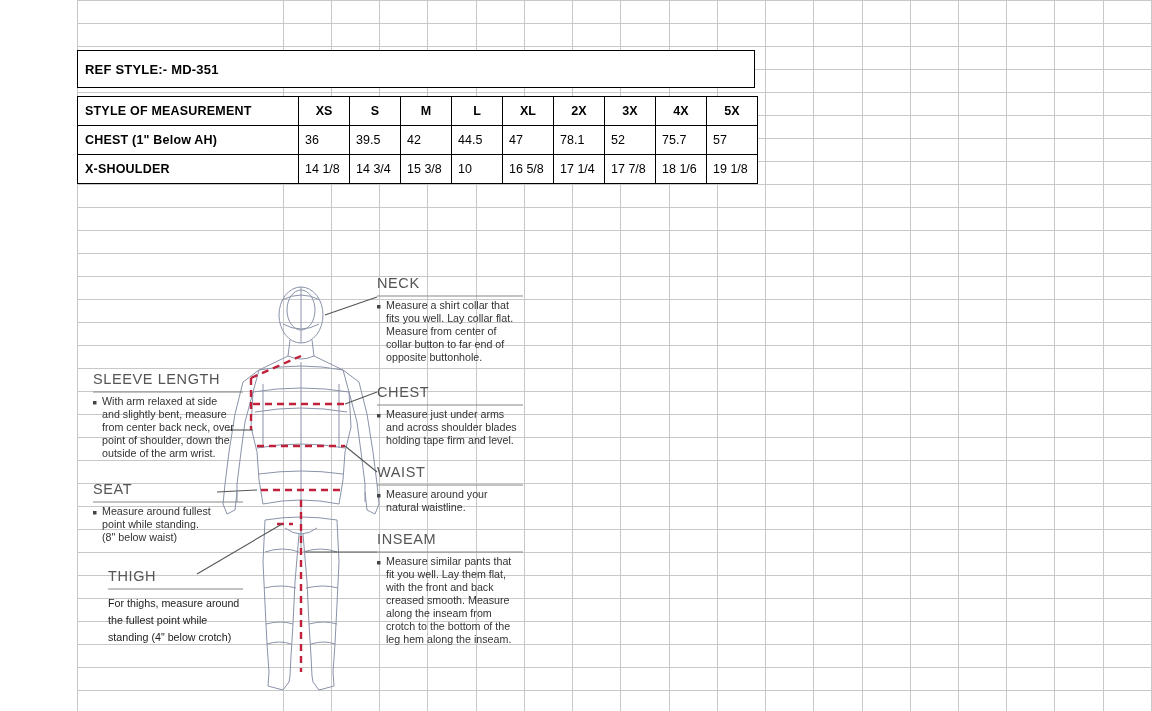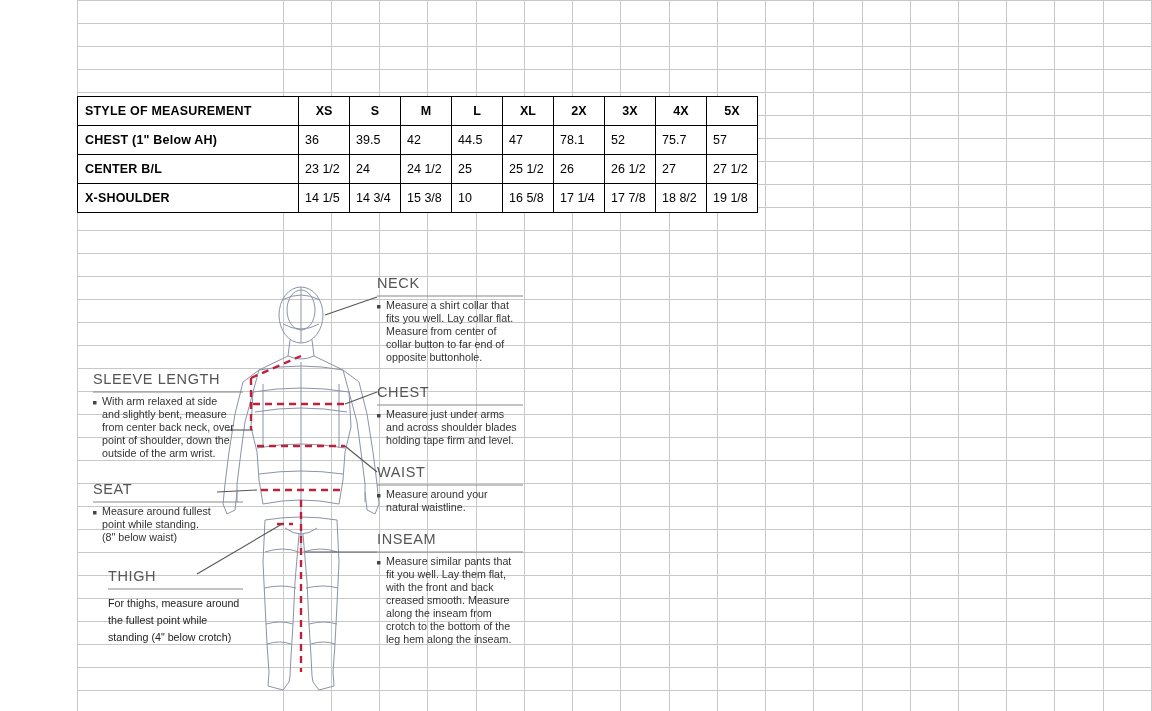--- a/index.html
+++ b/index.html
@@ -772,20 +772,23 @@
           <td style="width: 51px;"></td>
           <td style="width: 51px;"></td>
           <td style="width: 51px;"></td>
           <td style="width: 51px;"></td>
           <td style="width: 51px;"></td>
         </tr>
       </tbody>
   </table>
 
 
+  <div class="hdr-row" style="top:50px; width:678px; height:38px;">
+    <span class="label">REF STYLE:-  MD-351</span>
+  </div>
 
   <table class="meas-table">
     <thead>
       <tr>
         <th class="row-head">STYLE OF MEASUREMENT</th>
       <th class="size-head">XS</th>
           <th class="size-head">S</th>
           <th class="size-head">M</th>
           <th class="size-head">L</th>
           <th class="size-head">XL</th>
@@ -802,41 +805,29 @@
           <td class="val">39.5</td>
           <td class="val">42</td>
           <td class="val">44.5</td>
           <td class="val">47</td>
           <td class="val">78.1</td>
           <td class="val">52</td>
           <td class="val">75.7</td>
           <td class="val">57</td>
         </tr>
         <tr>
-          <td class="row-head">CENTER B/L</td>
-          <td class="val">23 1/2</td>
-          <td class="val">24</td>
-          <td class="val">24 1/2</td>
-          <td class="val">25</td>
-          <td class="val">25 1/2</td>
-          <td class="val">26</td>
-          <td class="val">26 1/2</td>
-          <td class="val">27</td>
-          <td class="val">27 1/2</td>
-        </tr>
-        <tr>
           <td class="row-head">X-SHOULDER</td>
-          <td class="val">14 1/5</td>
+          <td class="val">14 1/8</td>
           <td class="val">14 3/4</td>
           <td class="val">15 3/8</td>
           <td class="val">10</td>
           <td class="val">16 5/8</td>
           <td class="val">17 1/4</td>
           <td class="val">17 7/8</td>
-          <td class="val">18 8/2</td>
+          <td class="val">18 1/6</td>
           <td class="val">19 1/8</td>
         </tr>
       </tbody>
   </table>
 
   <div id="illus">
     <svg width="452" height="459" viewBox="0 0 452 459" xmlns="http://www.w3.org/2000/svg">
 
       <g fill="none" stroke="#8a93a8" stroke-width="1">
 

